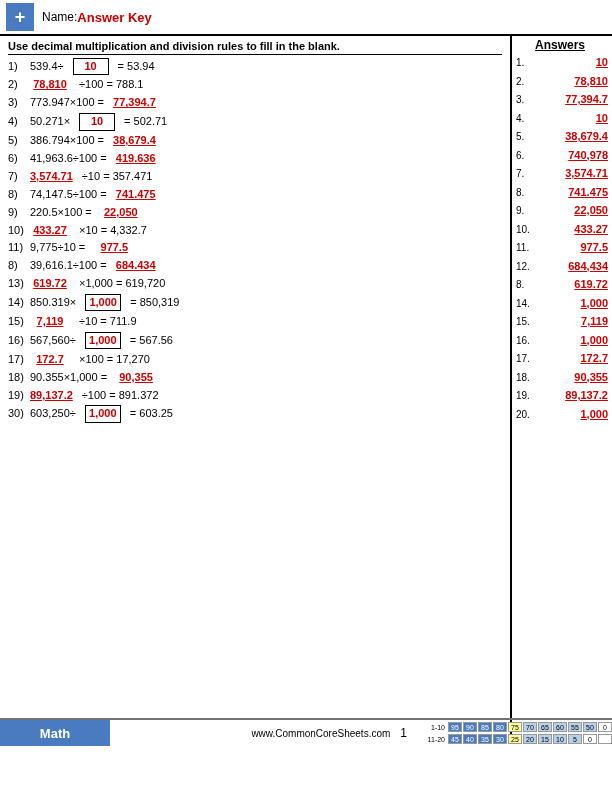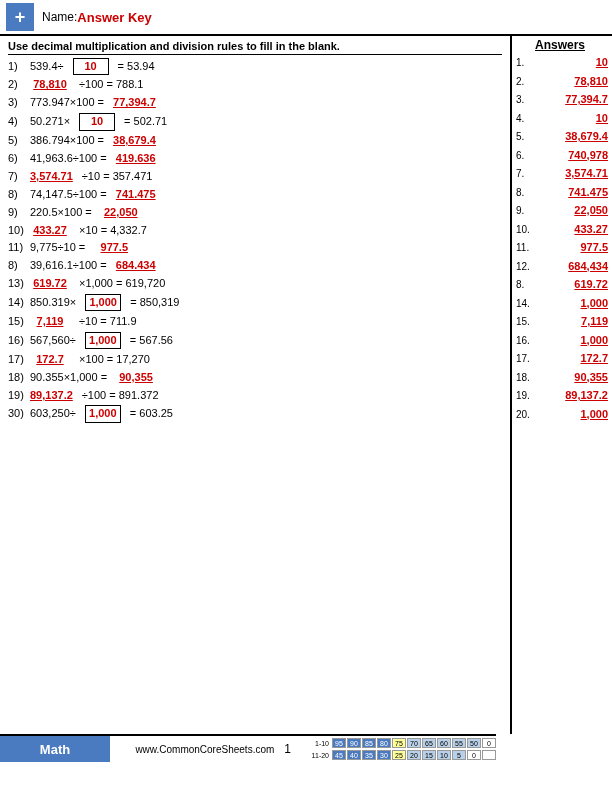--- a/index.html
+++ b/index.html
@@ -129,28 +129,28 @@
     }
     .ans-val {
       color: #cc0000;
       font-weight: bold;
       text-decoration: underline;
       text-align: right;
       flex: 1;
     }
     
     .footer {
-      border-top: 2px solid #000000;
+      border-top: 2px solid #737373;
       display: flex;
       align-items: center;
       height: 28px;
       position: absolute;
-      bottom: 30px;
+      bottom: 46px;
       left: 0;
-      width: 496px;
+      width: 612px;
     }
     .footer-math-box {
       background: #4a7abf;
       color: white;
       font-weight: bold;
       font-size: 13px;
       padding: 4px 20px;
       height: 100%;
       display: flex;
       align-items: center;

